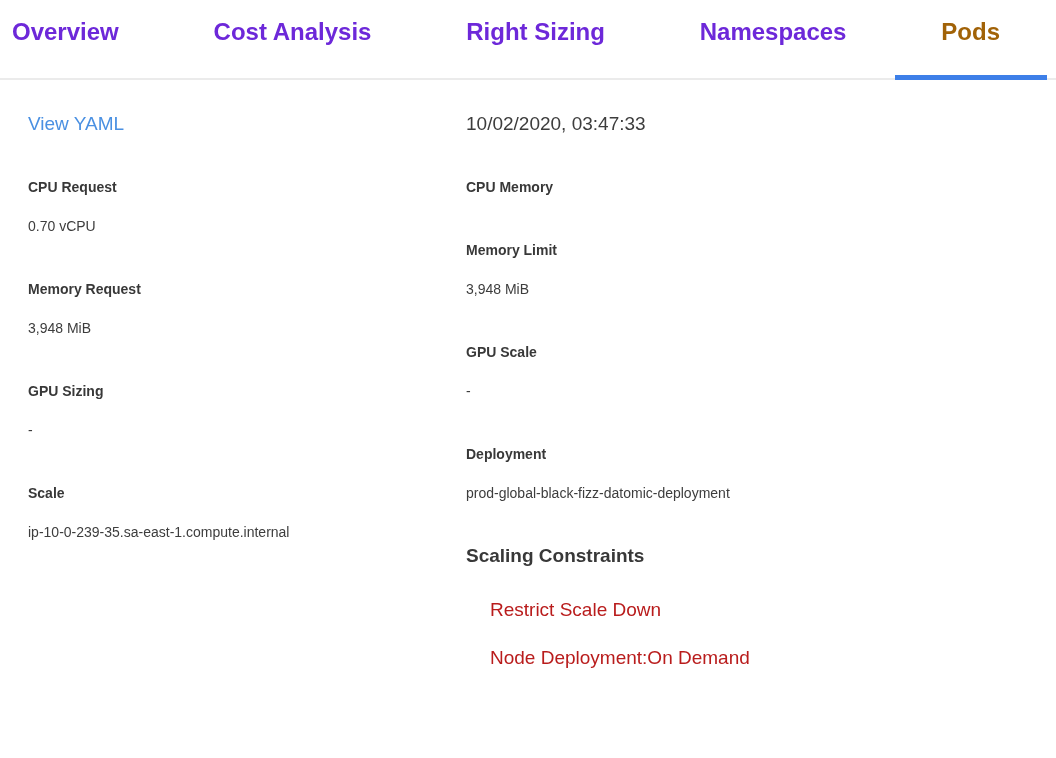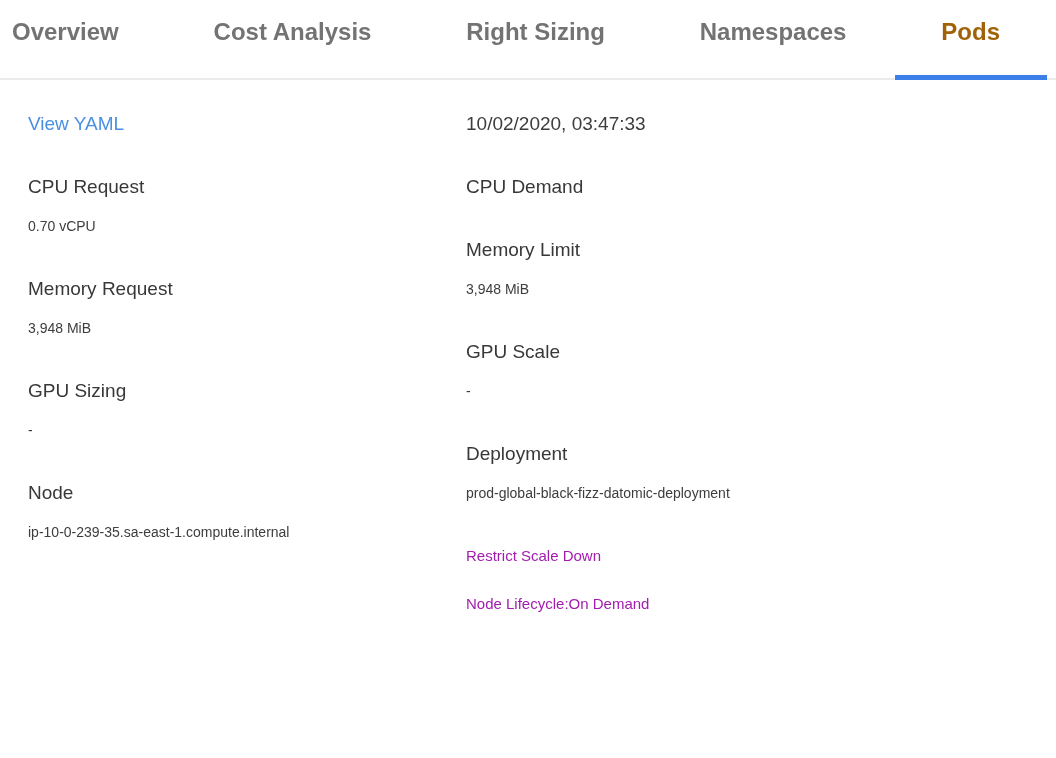--- a/index.html
+++ b/index.html
@@ -17,21 +17,21 @@
     justify-content: space-between;
     align-items: flex-start;
     height: 80px;
     padding: 17px 56px 0 12px;
     border-bottom: 2px solid #ebebeb;
     position: relative;
   }
   .tab {
     font-size: 24px;
     font-weight: 600;
-    color: #737373;
+    color: #6d28d9;
     line-height: 30px;
     white-space: nowrap;
     cursor: pointer;
     position: relative;
   }
   .tab.active { color: #a16207; }
   .tab.active .tab-underline {
     position: absolute;
     left: -46px;
     right: -47px;
@@ -54,47 +54,48 @@
     margin-bottom: 33px;
   }
   .link {
     color: #4a90e2;
     cursor: pointer;
     text-decoration: none;
   }
 
   .field { margin-bottom: 33px; }
   .field-label {
-    font-size: 19px;
+    font-size: 14px;
     line-height: 30px;
-    font-weight: 400;
+    font-weight: 700;
     color: #383838;
     margin-bottom: 9px;
   }
   .field-value {
     font-size: 14px;
     line-height: 30px;
     color: #3d3d3d;
   }
   .field-value.link { word-break: break-all; }
   .host-link { max-width: 330px; }
   .deploy-link { max-width: 372px; }
 
   .sc-label {
     font-size: 19px;
     line-height: 30px;
     font-weight: 600;
     color: #383838;
     margin-bottom: 24px;
   }
   .sc-item {
-    font-size: 15px;
+    font-size: 19px;
     line-height: 30px;
-    color: #a21caf;
+    color: #b91c1c;
     margin-bottom: 18px;
+    margin-left: 24px;
   }
 </style>
 </head>
 <body>
 
 <div class="tab-bar">
   <span class="tab">Overview</span>
   <span class="tab">Cost Analysis</span>
   <span class="tab">Right Sizing</span>
   <span class="tab">Namespaces</span>
@@ -121,48 +122,49 @@
       <div class="field-label">Memory Request</div>
       <div class="field-value">3,948 MiB</div>
     </div>
 
     <div class="field">
       <div class="field-label">GPU Sizing</div>
       <div class="field-value">-</div>
     </div>
 
     <div class="field">
-      <div class="field-label">Node</div>
+      <div class="field-label">Scale</div>
       <div class="field-value link host-link">ip-10-0-239-35.sa-east-1.compute.internal</div>
     </div>
 
   </div>
 
   <div class="col-right">
 
     <div class="top-row">10/02/2020, 03:47:33</div>
 
     <div class="field">
-      <div class="field-label">CPU Demand</div>
+      <div class="field-label">CPU Memory</div>
     </div>
 
     <div class="field">
       <div class="field-label">Memory Limit</div>
       <div class="field-value">3,948 MiB</div>
     </div>
 
     <div class="field">
       <div class="field-label">GPU Scale</div>
       <div class="field-value">-</div>
     </div>
 
     <div class="field">
       <div class="field-label">Deployment</div>
       <div class="field-value link deploy-link">prod-global-black-fizz-datomic-deployment</div>
     </div>
 
     <div>
+      <div class="sc-label">Scaling Constraints</div>
       <div class="sc-item">Restrict Scale Down</div>
-      <div class="sc-item">Node Lifecycle:On Demand</div>
+      <div class="sc-item">Node Deployment:On Demand</div>
     </div>
 
   </div>
 </div>
 
 </body></html>

